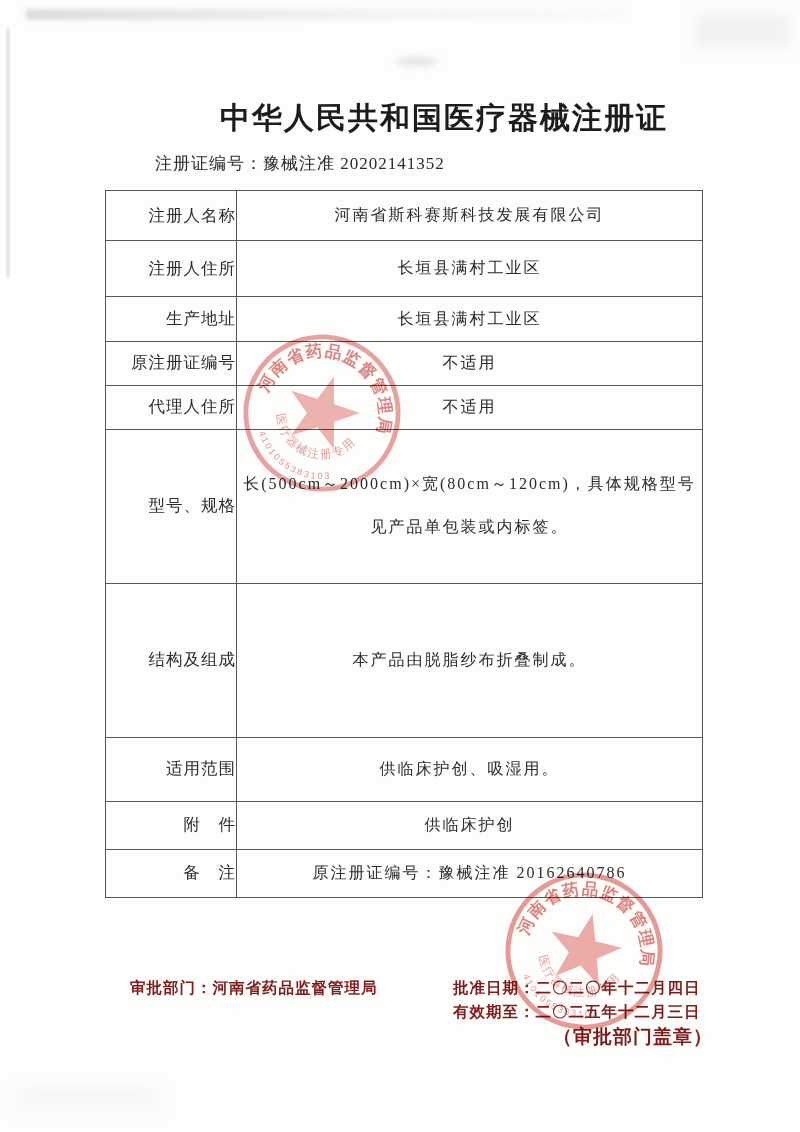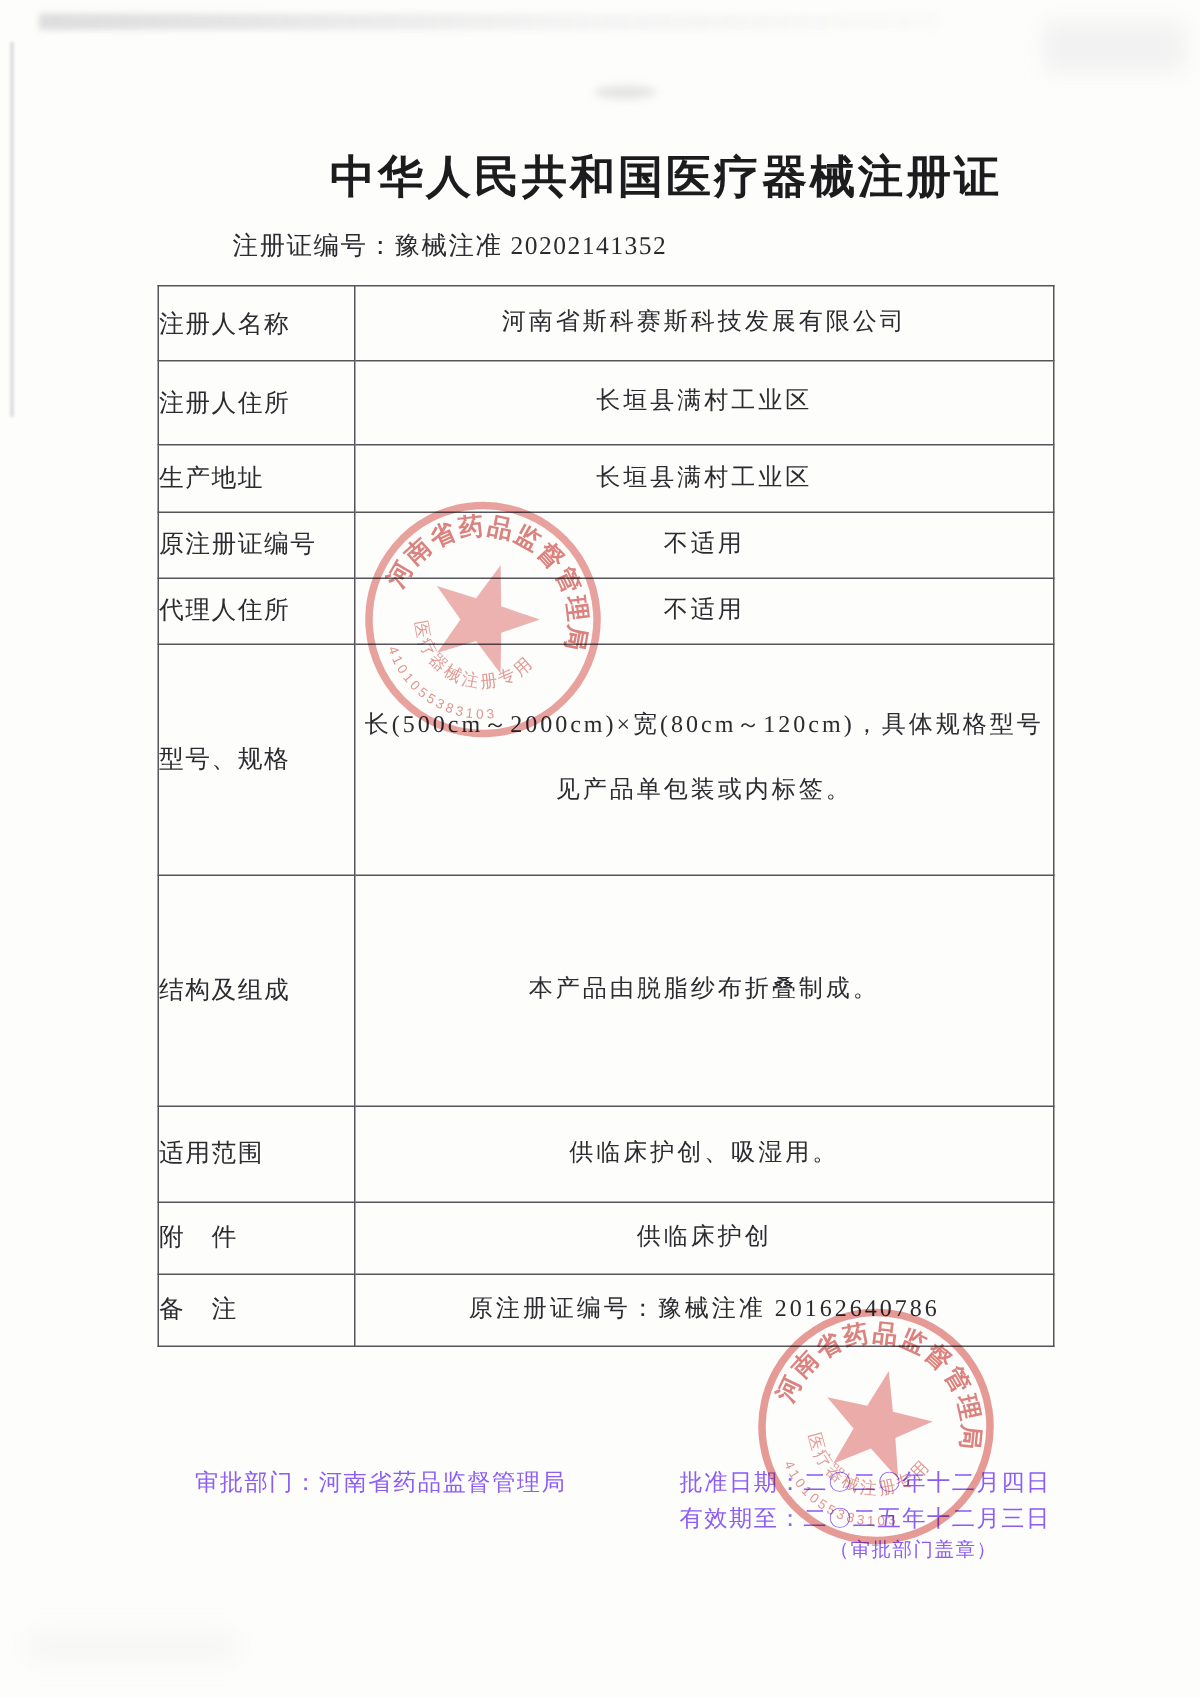--- a/index.html
+++ b/index.html
@@ -33,28 +33,28 @@
   .regno{
     position:absolute;top:152px;left:155px;
     font-size:17px;letter-spacing:1px;color:#2c2c30;
   }
   table.cert{
     position:absolute;top:190px;left:105px;width:598px;
     border-collapse:collapse;table-layout:fixed;
     font-size:16px;color:#2c2c30;
   }
   table.cert td{border:1px solid #55555a;padding:0;}
-  td.lab{width:130px;text-align:left;letter-spacing:1px;font-size:16.5px;}
+  td.lab{width:130px;text-align:right;letter-spacing:1px;font-size:16.5px;}
   td.val{padding:5px 10px 5px 16px;letter-spacing:2px;line-height:2.68;text-align:center;}
 
-  .footer-line{position:absolute;font-size:15.5px;letter-spacing:1px;color:#8b5cf6;}
+  .footer-line{position:absolute;font-size:15.5px;letter-spacing:1px;color:#7f1d1d;font-weight:bold;}
   .dept{top:978px;left:130px;}
   .appr-date{top:978px;left:453px;}
   .valid-until{top:1002px;left:453px;}
-  .seal-note{top:1024px;left:553px;font-size:13px;}
+  .seal-note{top:1024px;left:553px;font-size:19px;}
 
   .stamps{position:absolute;top:0;left:0;mix-blend-mode:multiply;pointer-events:none;}
   .stamp-arc-main{font-size:16.5px;font-weight:bold;letter-spacing:1.5px;fill:rgba(205,72,66,.68);
     font-family:"Liberation Sans",sans-serif;}
   .stamp-arc-usage{font-size:11.5px;letter-spacing:2px;fill:rgba(205,72,66,.55);
     font-family:"Liberation Sans",sans-serif;}
   .stamp-arc-serial{font-size:9px;letter-spacing:2.2px;fill:rgba(205,72,66,.58);
     font-family:"Liberation Sans",sans-serif;}
 </style>
 </head>

